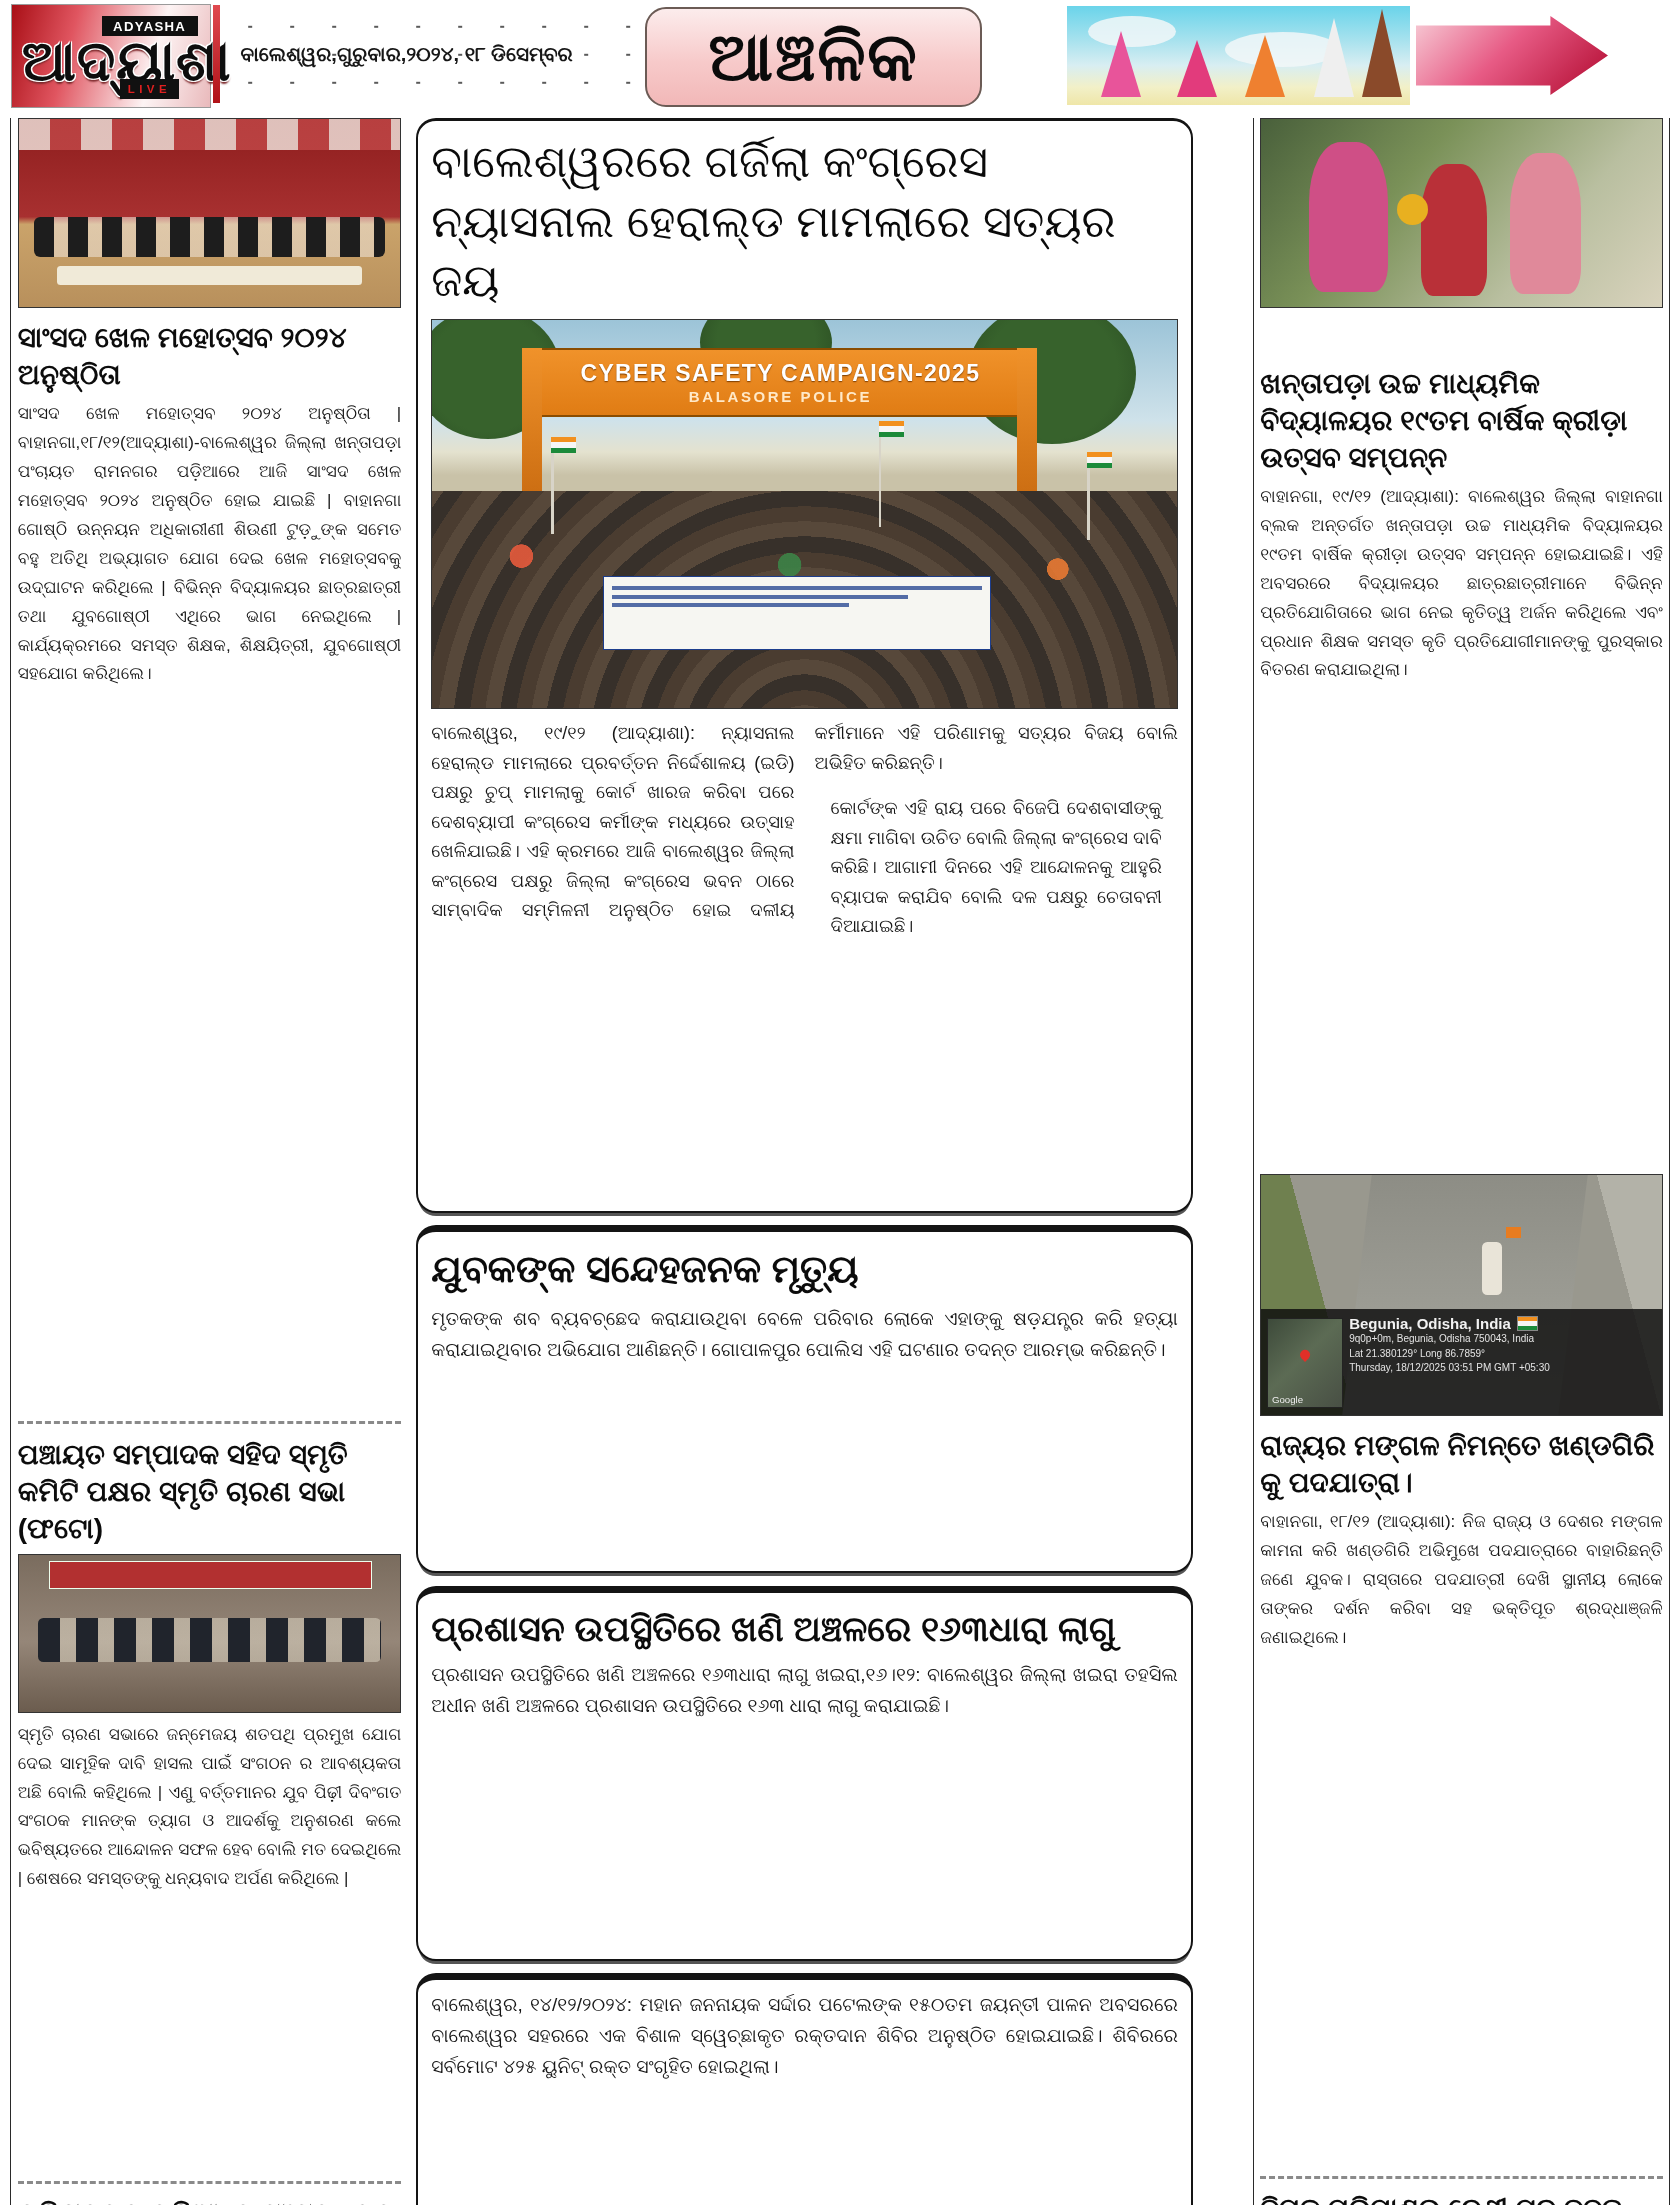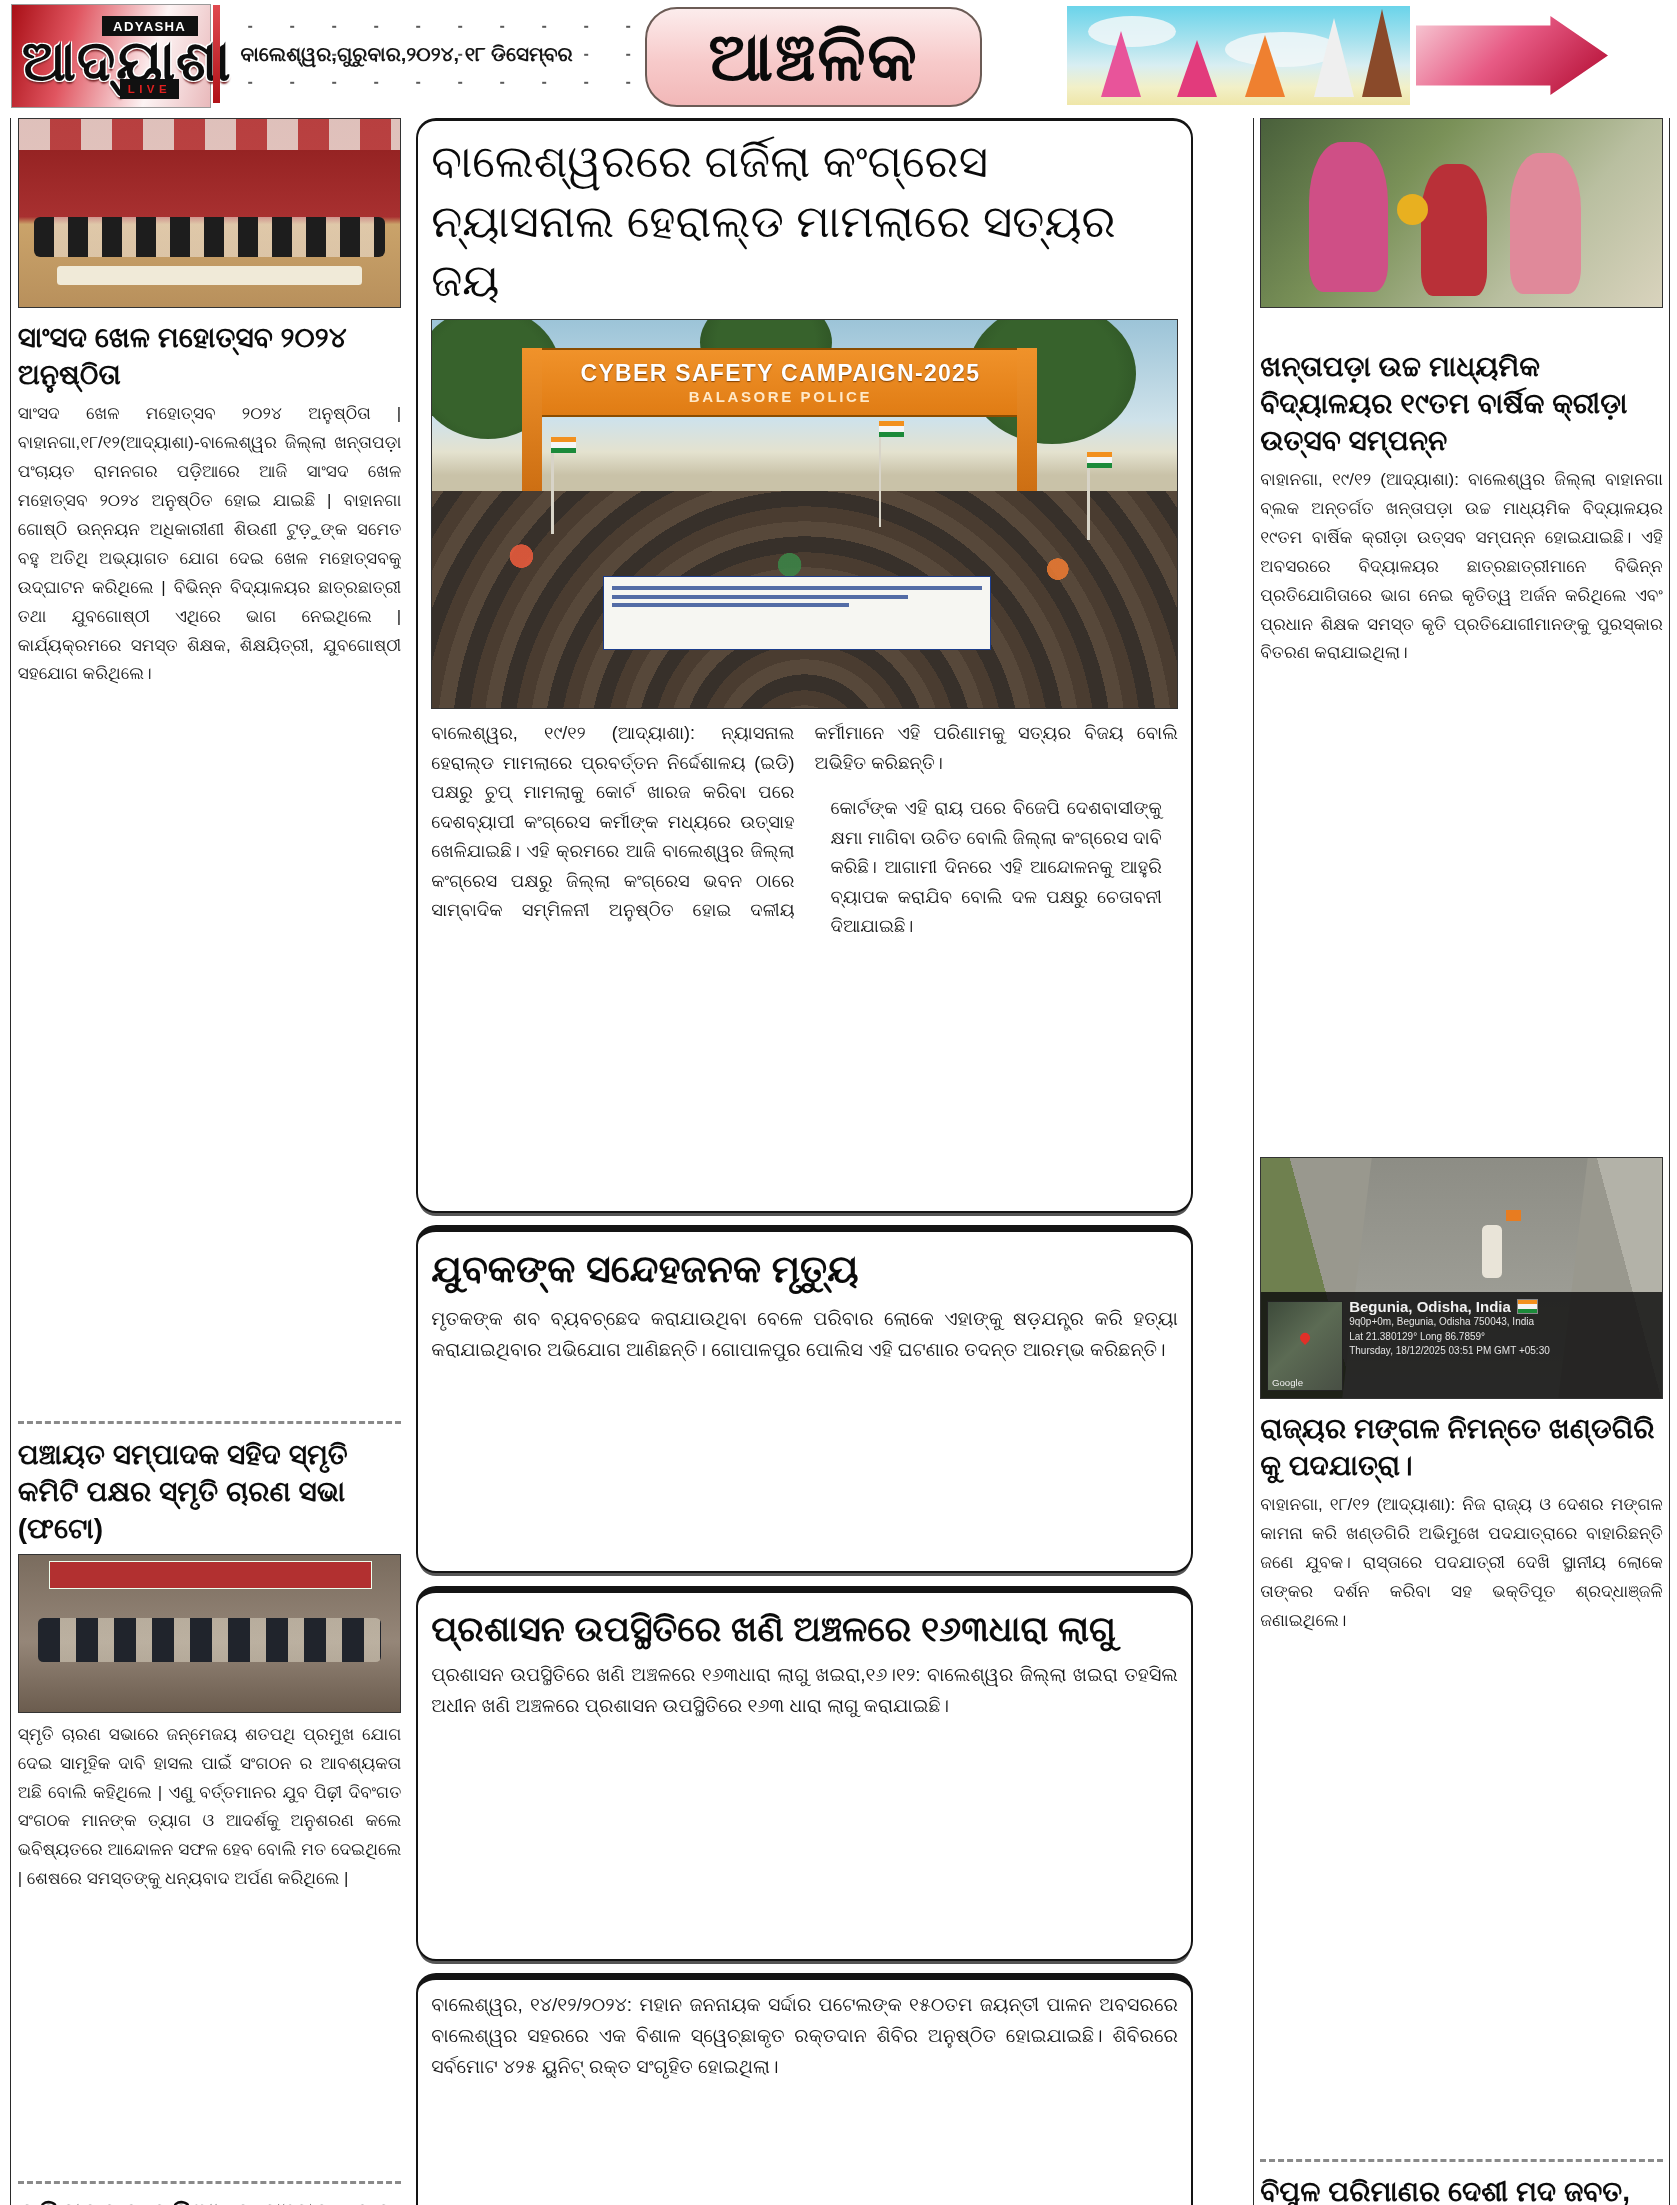--- a/index.html
+++ b/index.html
@@ -16,21 +16,21 @@
     letter-spacing:0.9px;}
   .logo-live{position:absolute;right:31px;bottom:8px;background:#111;color:#e02020;
     font-size:11.5px;font-weight:bold;letter-spacing:4.4px;padding:4px 8px;}
   .red-stripe{position:absolute;left:213px;top:5.3px;width:7px;height:98px;
     background:linear-gradient(180deg,#e04a50,#b01218);}
   .dateline-zone{position:absolute;left:223px;top:3.5px;width:763px;height:103px;
     background-image:radial-gradient(#5a5a5a 1.8px,transparent 2.2px);background-size:42px 28px;
     background-position:6.2px 8.8px;}
   .dateline-text{position:absolute;left:17.6px;top:39px;font-size:20px;font-weight:bold;color:#161616;}
   .section-box{position:absolute;left:645px;top:7px;width:333px;height:96px;
-    border:2.2px solid #6b5b55;border-radius:32px;
+    border:2.2px solid #6b5b55;border-radius:21px;
     background:linear-gradient(180deg,#fcecec,#f7caca 55%,#f2b8b8);
     display:flex;align-items:center;justify-content:center;}
   .section-title{font-size:67px;font-weight:bold;color:#0b0b0b;letter-spacing:1.8px;}
   .header-photo{position:absolute;left:1067px;top:6.2px;width:343px;height:99px;overflow:hidden;
     background:linear-gradient(180deg,#6ad4ea 0%,#a8e2ee 35%,#d8eef2 60%,#f2f0c8 82%,#efe6a8 100%);}
   .hp-cloud{position:absolute;background:#f2f7f8;border-radius:50%;opacity:.85;}
   .chariot{position:absolute;bottom:8px;width:0;height:0;border-left:20px solid transparent;
     border-right:20px solid transparent;}
   .header-arrow{position:absolute;left:1416px;top:16px;width:192px;height:79px;
     background:linear-gradient(135deg,#f7ccd6,#e75b85 45%,#b50f35 95%);
@@ -204,21 +204,21 @@
 
   </div>
 
   <div class="col col-right">
     <div class="photo rp1" style="height:190px;">
       <div class="fig" style="left:12%;top:12%;width:79px;height:150px;background:#cf4f86;"></div>
       <div class="fig" style="left:40%;top:24%;width:66px;height:132px;background:#b93038;"></div>
       <div class="fig" style="left:62%;top:18%;width:71px;height:141px;background:#e0899a;"></div>
       <div class="fig" style="left:34%;top:40%;width:31px;height:31px;background:#e8b020;border-radius:50%;"></div>
     </div>
-    <div class="side-headline" style="margin-top:41px;">ଖନ୍ତାପଡ଼ା ଉଚ୍ଚ ମାଧ୍ୟମିକ ବିଦ୍ୟାଳୟର ୧୯ତମ ବାର୍ଷିକ କ୍ରୀଡ଼ା ଉତ୍ସବ ସମ୍ପନ୍ନ</div>
+    <div class="side-headline" style="margin-top:58px;">ଖନ୍ତାପଡ଼ା ଉଚ୍ଚ ମାଧ୍ୟମିକ ବିଦ୍ୟାଳୟର ୧୯ତମ ବାର୍ଷିକ କ୍ରୀଡ଼ା ଉତ୍ସବ ସମ୍ପନ୍ନ</div>
     <div class="side-body" style="height:679px;">ବାହାନଗା, ୧୯/୧୨ (ଆଦ୍ୟାଶା): ବାଲେଶ୍ୱର ଜିଲ୍ଲା ବାହାନଗା ବ୍ଲକ ଅନ୍ତର୍ଗତ ଖନ୍ତାପଡ଼ା ଉଚ୍ଚ ମାଧ୍ୟମିକ ବିଦ୍ୟାଳୟର ୧୯ତମ ବାର୍ଷିକ କ୍ରୀଡ଼ା ଉତ୍ସବ ସମ୍ପନ୍ନ ହୋଇଯାଇଛି। ଏହି ଅବସରରେ ବିଦ୍ୟାଳୟର ଛାତ୍ରଛାତ୍ରୀମାନେ ବିଭିନ୍ନ ପ୍ରତିଯୋଗିତାରେ ଭାଗ ନେଇ କୃତିତ୍ୱ ଅର୍ଜନ କରିଥିଲେ ଏବଂ ପ୍ରଧାନ ଶିକ୍ଷକ ସମସ୍ତ କୃତି ପ୍ରତିଯୋଗୀମାନଙ୍କୁ ପୁରସ୍କାର ବିତରଣ କରାଯାଇଥିଲା।</div>
     <div class="photo rp2" style="margin-top:11.5px;">
       <div class="rp2-road"></div>
       <div class="rp2-person"></div>
       <div class="rp2-flagman"></div>
       <div class="gps-overlay">
         <div class="gps-title">
           <span>Begunia, Odisha, India</span>
           <span class="mini-flag"></span>
         </div>

